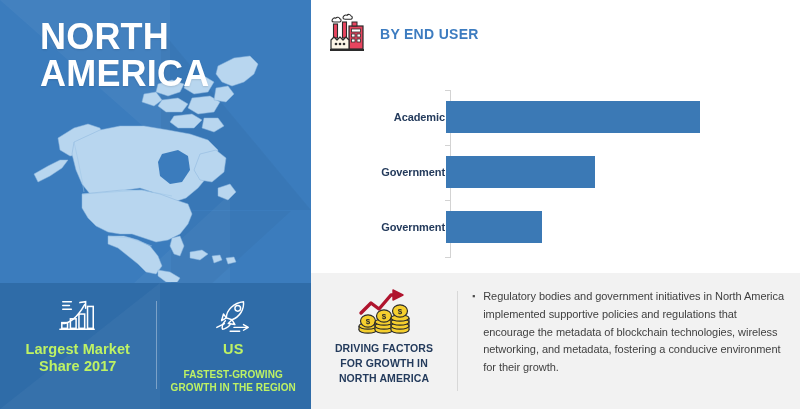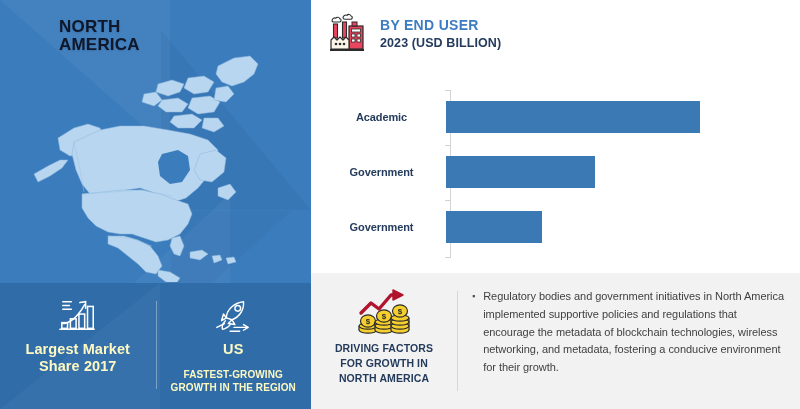--- a/index.html
+++ b/index.html
@@ -23,47 +23,46 @@
     overflow:hidden;
   }
   .facet{position:absolute;background:rgba(255,255,255,.035);}
   .f1{width:0;height:0;background:none;border-left:170px solid transparent;border-top:150px solid rgba(255,255,255,.045);left:0;top:0;}
   .f2{width:0;height:0;background:none;border-right:150px solid transparent;border-bottom:180px solid rgba(0,0,0,.035);right:0;top:30px;}
   .f3{width:0;height:0;background:none;border-left:140px solid transparent;border-bottom:130px solid rgba(255,255,255,.04);left:90px;bottom:85px;}
   .f4{width:0;height:0;background:none;border-right:120px solid transparent;border-top:110px solid rgba(0,0,0,.03);right:20px;bottom:88px;}
 
   .region-title{
     position:absolute;left:40px;top:18px;
-    color:#0f172a;
-    font-size:17px;line-height:1.04;
+    color:#ffffff;
+    font-size:36px;line-height:1.04;
     font-weight:bold;letter-spacing:.2px;
     text-shadow:0 1px 2px rgba(0,0,0,.12);
     z-index:4;
-    margin-left:19px;
   }
 
   .map-wrap{
     position:absolute;left:12px;top:42px;width:290px;height:240px;z-index:3;
   }
   .map-wrap svg{width:100%;height:100%;display:block;}
 
   
   .stats-strip{
     position:absolute;left:0;bottom:0;width:311px;height:126px;
     background:#2f6ca8;
     display:flex;align-items:flex-start;justify-content:center;
     z-index:5;
   }
   .stats-strip .facetb{position:absolute;width:0;height:0;border-left:160px solid transparent;border-bottom:126px solid rgba(255,255,255,.035);left:0;bottom:0;}
   .stat{
     position:relative;
     flex:1 1 0;
     display:flex;flex-direction:column;align-items:center;
     padding-top:12px;
-    color:#fef9c3;text-align:center;
+    color:#bef264;text-align:center;
     z-index:2;
     justify-content:flex-end;
   }
   .stat-divider{
     position:absolute;left:50%;top:18px;width:1px;height:88px;
     background:rgba(255,255,255,.35);
     z-index:3;
   }
   .stat-icon{width:44px;height:40px;margin-bottom:6px;}
   .stat-icon svg{width:100%;height:100%;display:block;}
@@ -98,21 +97,21 @@
   .axis-line{
     position:absolute;left:123px;top:8px;width:1px;height:168px;
     background:#d3d3d3;
   }
   .tick{position:absolute;left:118px;width:5px;height:1px;background:#d3d3d3;}
   .bar-row{
     position:absolute;left:0;height:32px;width:100%;
     display:flex;align-items:center;
   }
   .bar-label{
-    width:118px;text-align:center;padding-right:9px;box-sizing:border-box;
+    width:118px;text-align:right;box-sizing:border-box;
     font-size:11px;color:#243b5c;font-weight:bold;letter-spacing:-.1px;
     white-space:nowrap;
   }
   .bar{
     height:32px;background:#3b79b5;margin-left:1px;
   }
 
   
   .footer{
     position:absolute;left:311px;top:273px;width:489px;height:136px;
@@ -301,21 +300,20 @@
           <circle cx="9" cy="31" r="1.3"></circle>
           <circle cx="13" cy="31" r="1.3"></circle>
           <circle cx="17" cy="31" r="1.3"></circle>
         </g>
 
         <rect x="3" y="36" width="34" height="2" fill="#2b2b2b"></rect>
       </svg>
     </div>
     <div>
       <div class="chart-title" style="color: rgb(61, 124, 192);">BY END USER</div>
-      <div class="chart-subtitle" style="color: rgb(36, 59, 92);">2023 (USD BILLION)</div>
     </div>
   </div>
 
   <div class="chart-area">
     <div class="axis-line" style="background: rgb(211, 211, 211);"></div>
     <div class="tick" style="top: 8px; background: rgb(211, 211, 211);"></div>
     <div class="tick" style="top: 63px; background: rgb(211, 211, 211);"></div>
     <div class="tick" style="top: 118px; background: rgb(211, 211, 211);"></div>
     <div class="tick" style="top: 175px; background: rgb(211, 211, 211);"></div>
 

